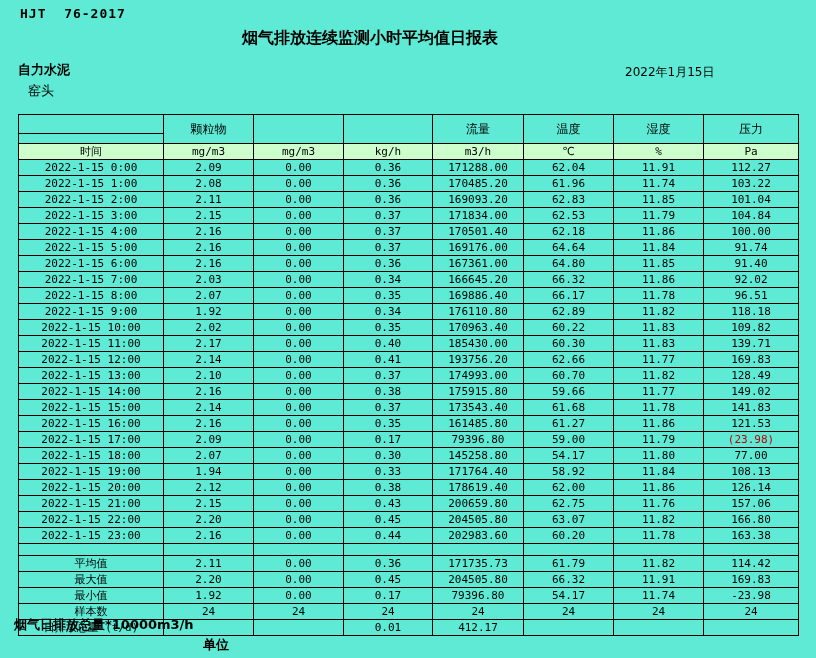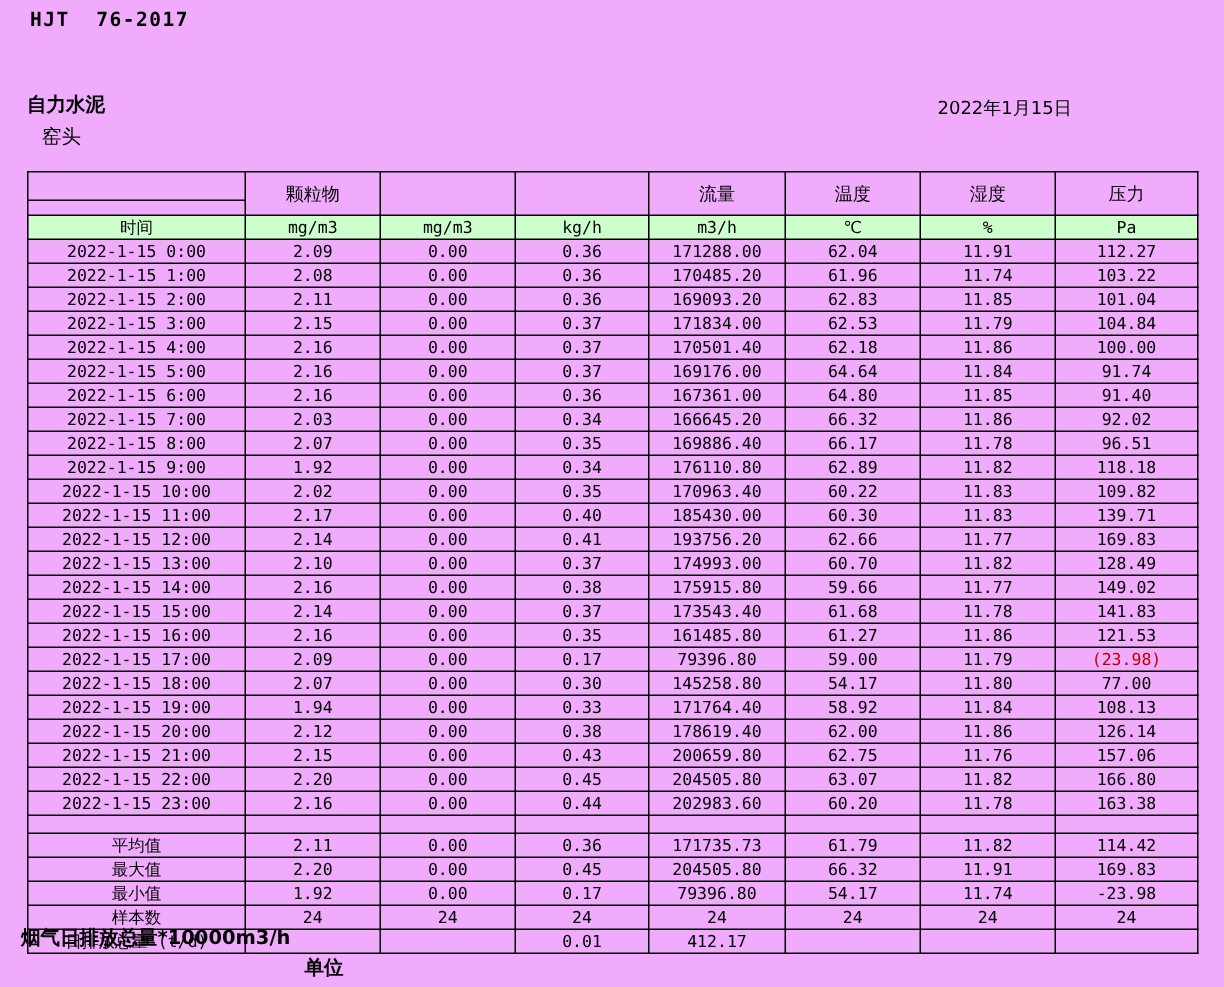--- a/index.html
+++ b/index.html
@@ -5,21 +5,21 @@
   :root {
     --green: #ccffcc;
     --red: #c00000;
     --ink: #000000;
   }
   * { margin:0; padding:0; box-sizing:border-box; }
   html,body { background:#ffffff; }
   .page {
     position:relative;
     width:816px; height:658px;
-    background:#f0abfc;
+    background:#5eead4;
     font-family:"DejaVu Sans", "Liberation Sans", sans-serif;
     color:var(--ink);
     overflow:hidden;
   }
   .code {
     position:absolute; left:20px; top:6px;
     font-family:"DejaVu Sans Mono", monospace;
     font-size:13px; font-weight:bold; letter-spacing:1px;
     white-space:pre;
   }
@@ -55,20 +55,21 @@
   .foot-note  { position:absolute; left:14px; top:616px; font-size:13px; font-weight:bold; }
   .foot-org   { position:absolute; left:14px; top:664px; font-size:13px; font-weight:bold; }
   .foot-unit  { position:absolute; left:203px; top:636px; font-size:13px; font-weight:bold; }
 </style>
 </head>
 <body>
 
 <div class="page">
 
   <div class="code">HJT  76-2017</div>
+  <div class="title">烟气排放连续监测小时平均值日报表</div>
   <div class="company">自力水泥</div>
   <div class="location">窑头</div>
   <div class="date">2022年1月15日</div>
 
   <table class="report">
     <colgroup>
       <col style="width:145px">
         <col style="width:90px">
         <col style="width:90px">
         <col style="width:89px">

